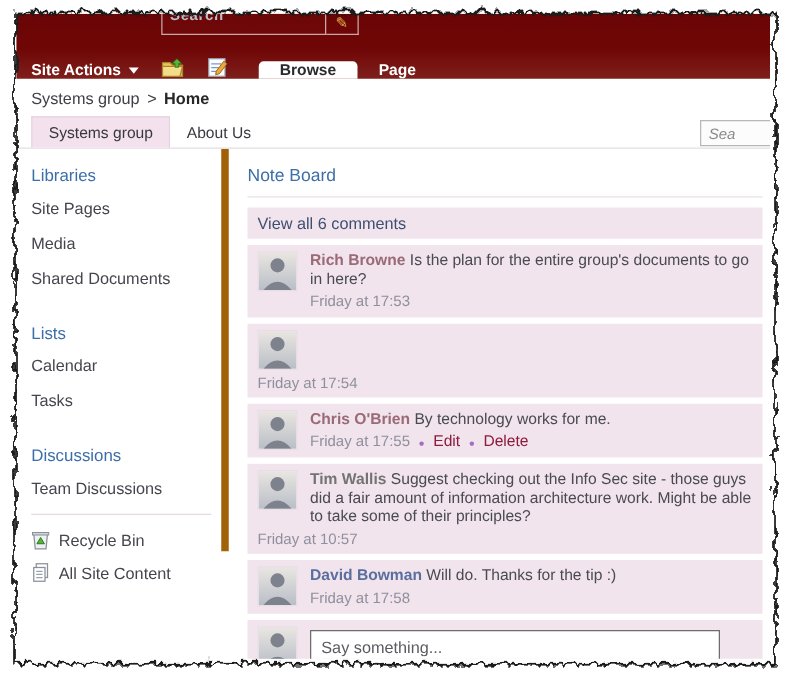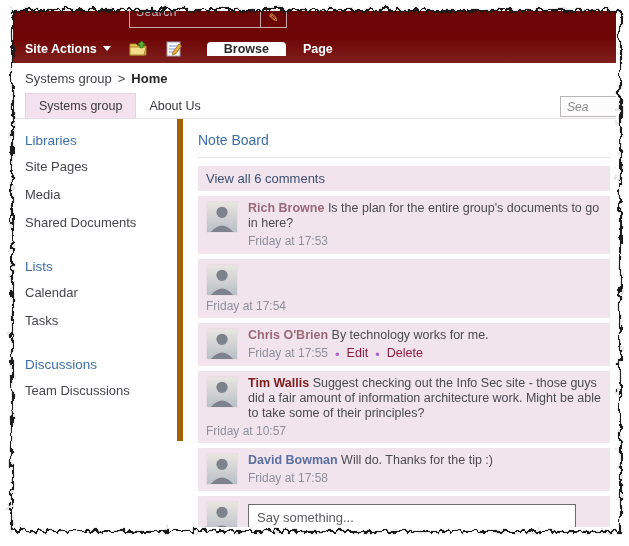--- a/index.html
+++ b/index.html
@@ -5,23 +5,23 @@
   * { margin:0; padding:0; box-sizing:border-box; }
   html,body { background:#fff; }
   body { font-family:"Liberation Sans", sans-serif; }
   .page { position:relative; width:629px; height:546px; background:#fff; overflow:hidden; }
   .torn { position:absolute; left:0; top:0; z-index:9; pointer-events:none; }
   .frame { position:absolute; left:13px; top:11px; width:603px; height:516px; background:#fff; overflow:hidden; }
 
   
   .ribbon { position:relative; height:52px; background:linear-gradient(#6b0404, #6f0707 55%, #7f201c); }
   .top-search { position:absolute; left:116px; top:-9px; height:26px; display:flex; }
-  .top-search .ts-box { width:132px; border:1px solid #c9a8a8; background:rgba(122,22,18,.2); color:#b9c0cc; font-weight:normal; font-size:12px; display:flex; align-items:flex-start; padding:2px 6px; letter-spacing:.5px; }
+  .top-search .ts-box { width:132px; border:1px solid #c9a8a8; background:rgba(122,22,18,.2); color:#b9c0cc; font-weight:bold; font-size:12px; display:flex; align-items:flex-start; padding:2px 6px; letter-spacing:.5px; }
   .top-search .ts-btn { width:26px; border:1px solid #c9a8a8; border-left:none; color:#e8b24a; font-size:12px; display:flex; align-items:flex-end; justify-content:center; padding-bottom:2px; }
-  .ribbon-row { position:absolute; left:0; right:0; bottom:0; height:29px; display:flex; align-items:center; }
+  .ribbon-row { position:absolute; left:0; right:0; bottom:0; height:29px; display:flex; align-items:flex-end; }
   .site-actions { display:flex; align-items:center; gap:6px; color:#fff; font-weight:bold; font-size:12.5px; padding:0 10px 0 12px; cursor:pointer; }
   .caret-down { width:0; height:0; border-left:4px solid transparent; border-right:4px solid transparent; border-top:5px solid #fff; }
   .ribbon-icon { display:flex; align-items:center; padding:0 8px; cursor:pointer; }
   .rtab { display:flex; align-items:center; padding:0 17px; font-size:12.5px; font-weight:bold; color:#fff; cursor:pointer; }
   .rtab.active { background:#fff; color:#2b2b2b; border-radius:4px 4px 0 0; margin-left:16px; }
 
   
   .breadcrumb { height:30px; display:flex; align-items:center; gap:6px; padding-left:12px; font-size:13px; color:#3f3f46; background:#fff; }
   .breadcrumb .current { color:#262629; font-weight:bold; }
 
@@ -127,20 +127,40 @@
         <div class="nav-item">Site Pages</div>
         <div class="nav-item">Media</div>
         <div class="nav-item">Shared Documents</div>
         <div class="nav-gap"></div>
         <div class="nav-heading">Lists</div>
         <div class="nav-item">Calendar</div>
         <div class="nav-item">Tasks</div>
         <div class="nav-gap"></div>
         <div class="nav-heading">Discussions</div>
         <div class="nav-item">Team Discussions</div>
+        <div class="sb-tools">
+          <div class="sb-tool">
+            <svg width="15" height="16" viewBox="0 0 15 16">
+              <path d="M2 3 h11 l-1.2 12 H3.2 Z" fill="#eef0f2" stroke="#8a9099" stroke-width="1"></path>
+              <rect x="1" y="2" width="13" height="2" fill="#cfd4da" stroke="#8a9099" stroke-width="0.8"></rect>
+              <path d="M7.5 6 l3 5 h-6 Z" fill="#57b33a" stroke="#2f7a1d" stroke-width="0.8"></path>
+            </svg>
+            <span>Recycle Bin</span>
+          </div>
+          <div class="sb-tool">
+            <svg width="15" height="16" viewBox="0 0 15 16">
+              <rect x="4" y="1" width="9" height="11" fill="#fff" stroke="#8a9099" stroke-width="1"></rect>
+              <rect x="2" y="4" width="9" height="11" fill="#fff" stroke="#8a9099" stroke-width="1"></rect>
+              <line x1="4" y1="7" x2="9" y2="7" stroke="#9aa2ad" stroke-width="1"></line>
+              <line x1="4" y1="9.5" x2="9" y2="9.5" stroke="#9aa2ad" stroke-width="1"></line>
+              <line x1="4" y1="12" x2="9" y2="12" stroke="#9aa2ad" stroke-width="1"></line>
+            </svg>
+            <span>All Site Content</span>
+          </div>
+        </div>
       </div>
 
       <div class="main">
         <div class="nb-title">Note Board</div>
         <hr class="nb-rule">
 
         <div class="panel viewbar">View all 6 comments</div>
 
         <div class="panel">
           <div class="c-row">
@@ -186,21 +206,21 @@
           </div>
         </div>
 
         <div class="panel">
           <div class="c-row">
             <svg class="avatar" viewBox="0 0 32 32">
                 <circle cx="16" cy="11" r="6" fill="#7d828c"></circle>
                 <path d="M4 32 Q16 18 28 32 Z" fill="#7d828c"></path>
               </svg>
             <div class="c-content">
-              <span class="c-name" style="color: #7f1d1d;">Tim Wallis</span>
+              <span class="c-name" style="color: #737373;">Tim Wallis</span>
               <span>Suggest checking out the Info Sec site - those guys did a fair amount of information architecture work. Might be able to take some of their principles?</span>
             </div>
           </div>
           <div class="ts ts-left">Friday at 10:57</div>
         </div>
 
         <div class="panel">
           <div class="c-row">
             <svg class="avatar" viewBox="0 0 32 32">
                 <circle cx="16" cy="11" r="6" fill="#7d828c"></circle>

